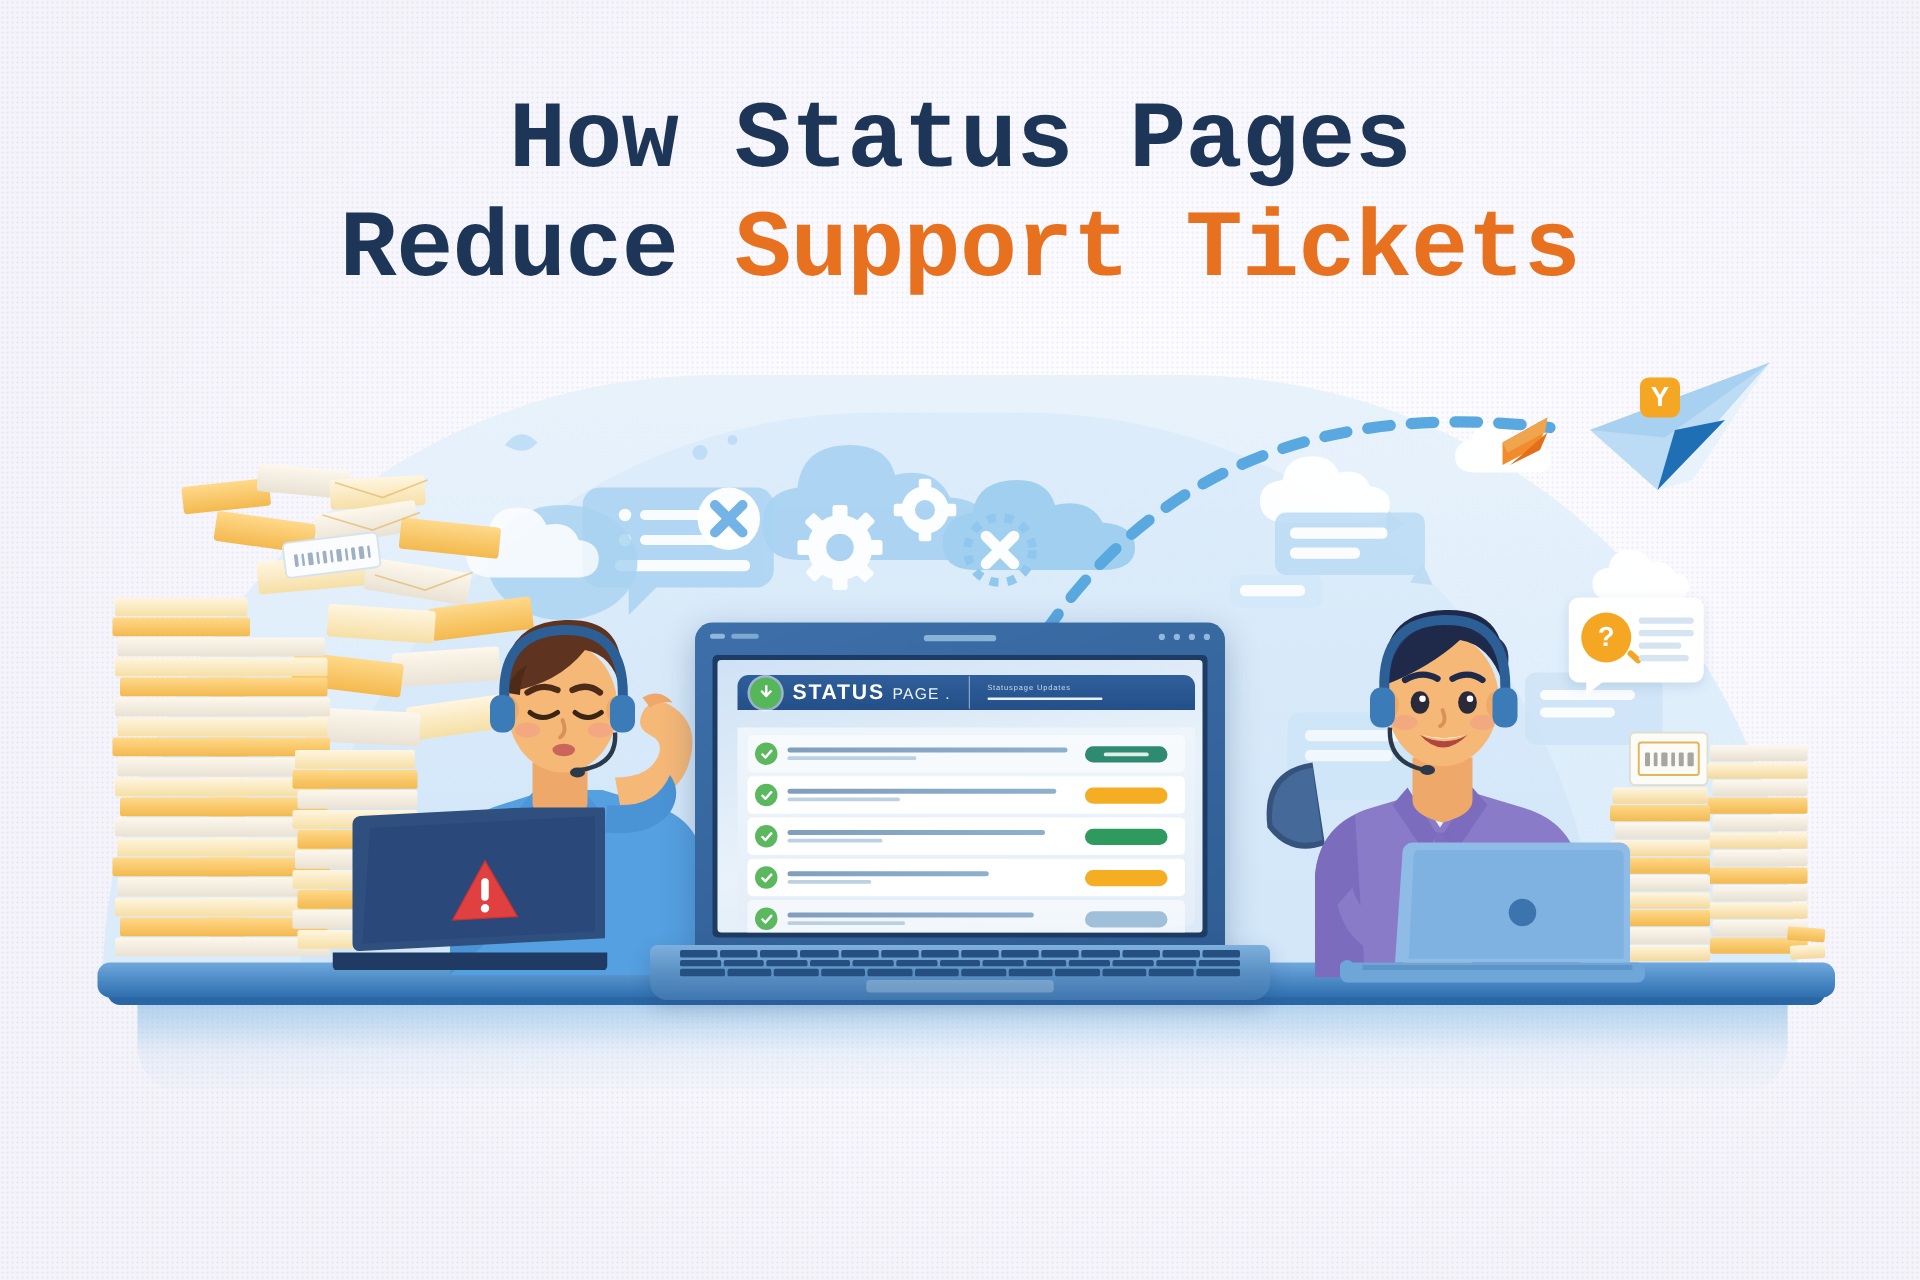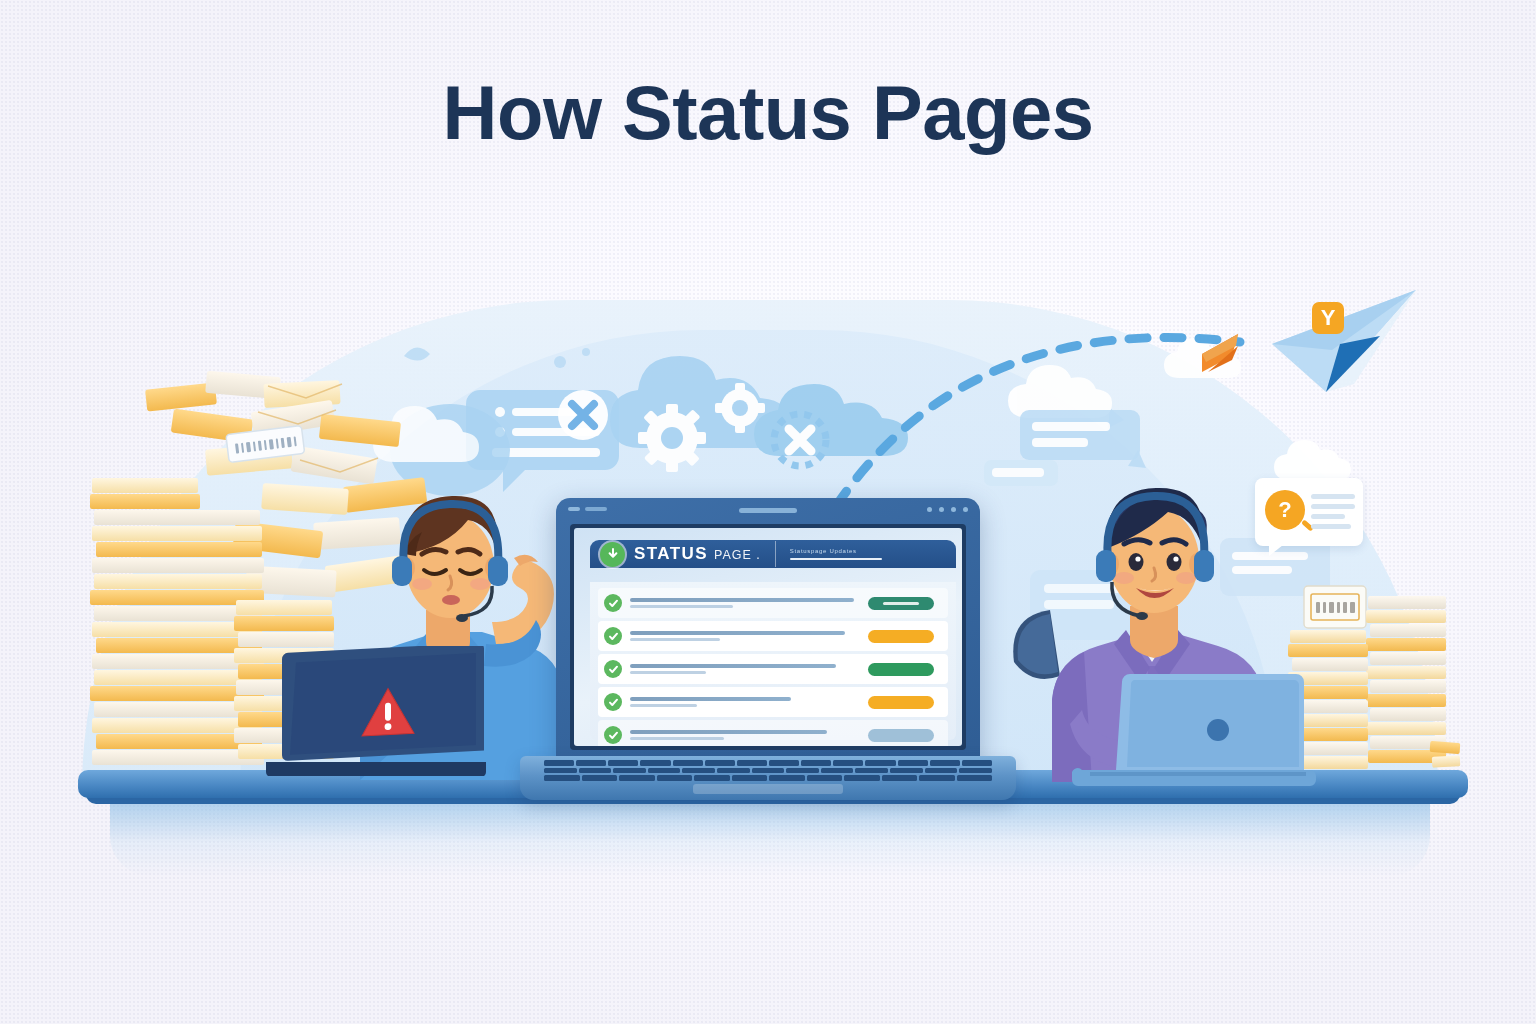--- a/index.html
+++ b/index.html
@@ -13,21 +13,21 @@
       radial-gradient(ellipse 900px 600px at 58% 45%, #ffffff 0%, #fbfaff 45%, #f4f3fa 100%);
   }
   
   #texture{position:absolute;inset:0;
     background-image:radial-gradient(rgba(120,130,180,.085) 1px, transparent 1.1px);
     background-size:4px 4px;pointer-events:none;}
 
   
   #title{position:absolute;left:0;right:0;top:70px;text-align:center;z-index:40;}
   .t-line{font-size:76px;font-weight:700;letter-spacing:-.5px;line-height:1.14;
-    color:#1d3557;white-space:nowrap;}
+    color:#1d3557;white-space:nowrap;font-family:Liberation Mono, monospace;}
   .t-line .accent{color:#e8711f;}
 
   
   .arch{position:absolute;left:82px;top:300px;width:1356px;height:500px;
     border-radius:680px 680px 14px 14px;
     background:linear-gradient(180deg,#e8f2fb 0%,#dfeefb 45%,#d8eaf9 100%);
     opacity:.95;z-index:2;}
   .arch2{position:absolute;left:240px;top:330px;width:1040px;height:470px;
     border-radius:560px 560px 10px 10px;
     background:linear-gradient(180deg,#dbebfa 0%,#cfe5f8 100%);
@@ -711,16 +711,17 @@
       <text x="508" y="45" font-family="Liberation Sans, sans-serif" font-size="22" font-weight="700" fill="#ffffff" text-anchor="middle">Y</text>
     </g>
   </svg>
 
   <div class="desk-reflection"></div>
   <div class="desk-edge"></div>
   <div class="desk"></div>
 
   <div id="title">
     <div class="t-line">How Status Pages</div>
+    <div class="t-line"><span>Reduce </span><span class="accent">Support Tickets</span></div>
   </div>
 
   <div id="texture"></div>
 </div>
 
 </body></html>

